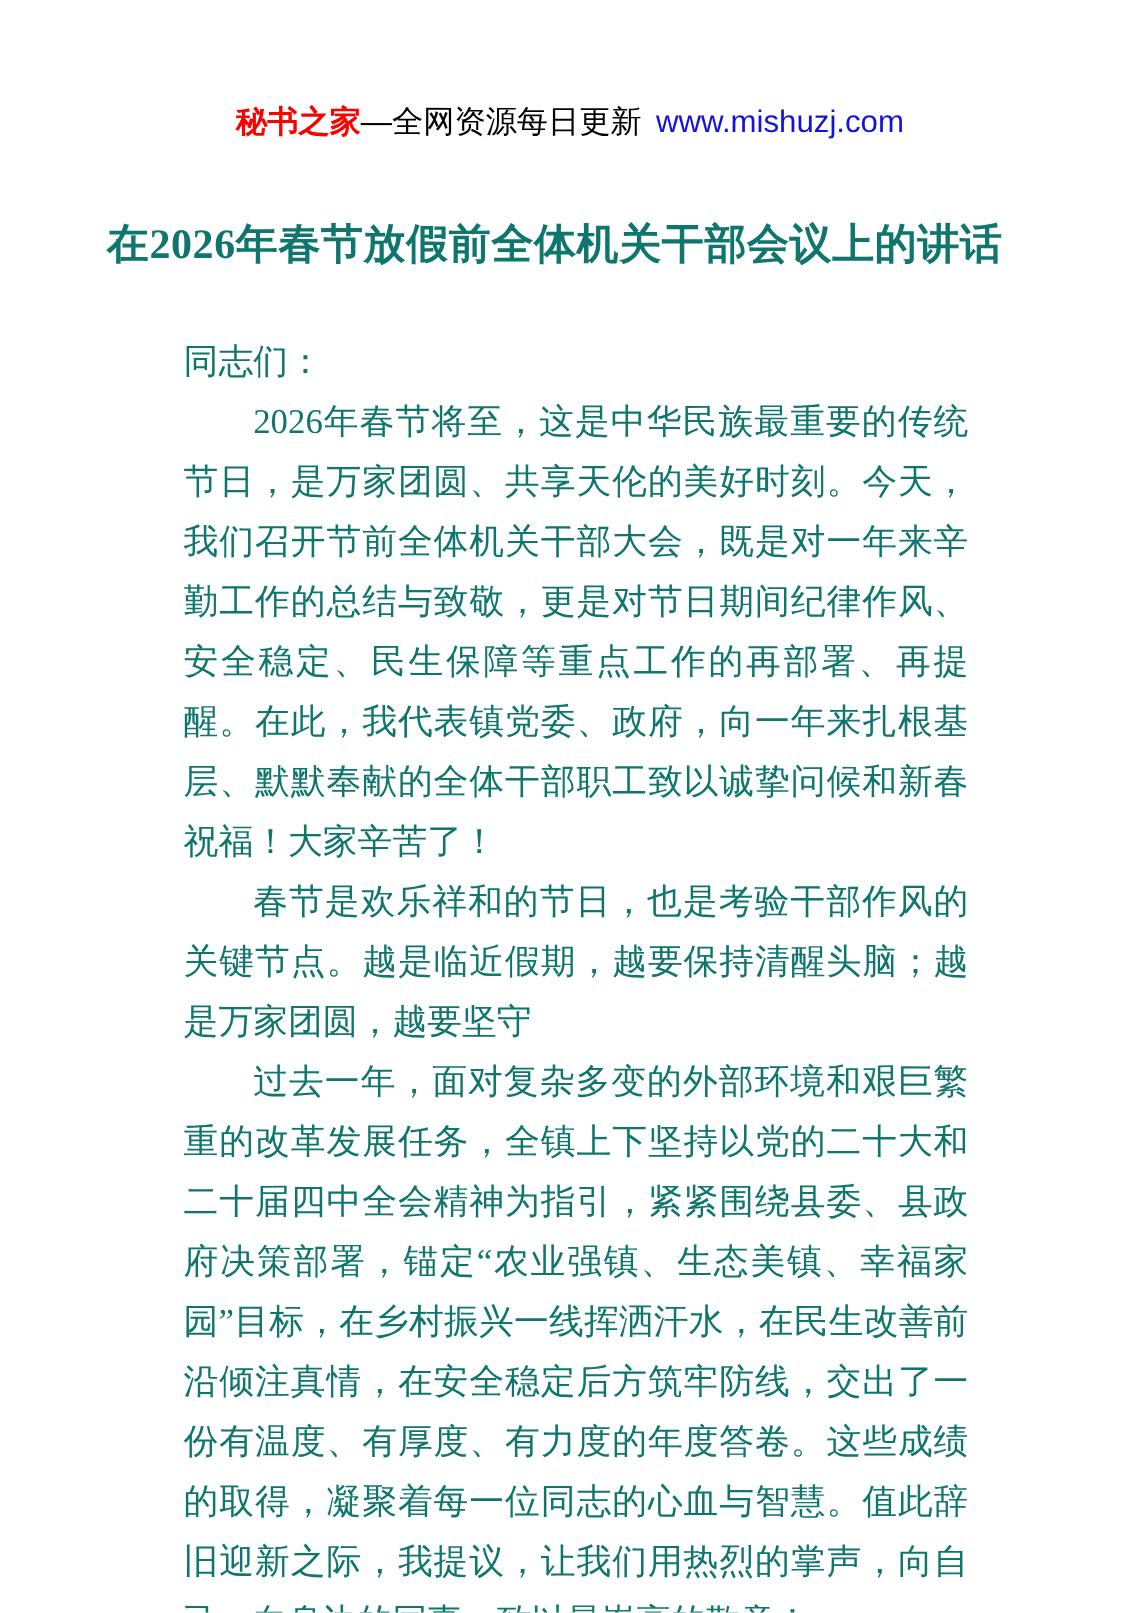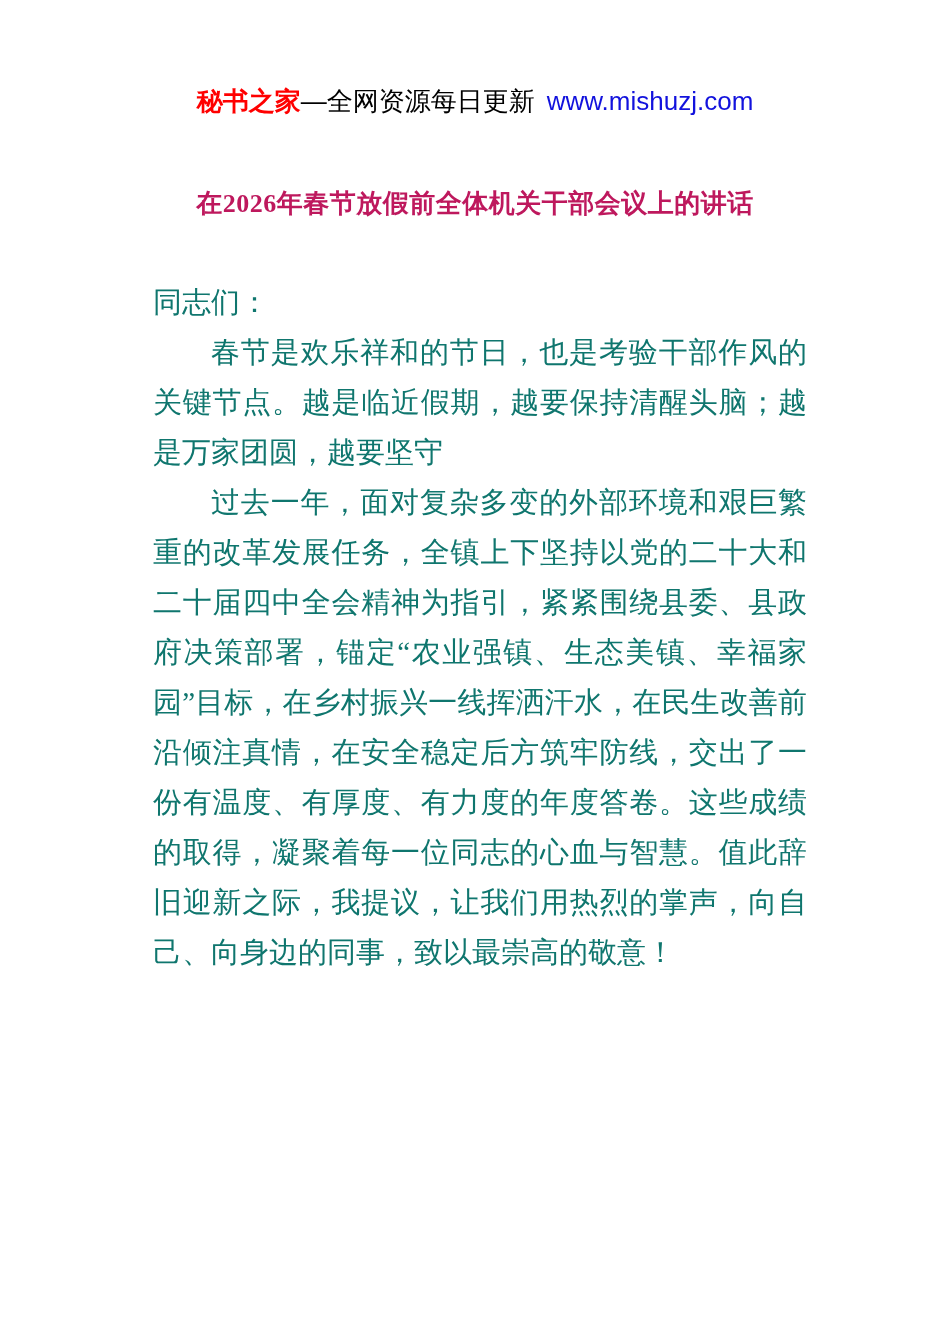--- a/index.html
+++ b/index.html
@@ -35,26 +35,25 @@
   .site-header .url {
     color: #1212dd;
     font-weight: 400;
     margin-left: 12px;
     cursor: pointer;
   }
   
   .doc-title {
     max-width: 772px;
     margin: 57px auto 0;
-    text-align: center;
     font-family: "Liberation Serif", "DejaVu Serif", serif;
     font-weight: 700;
-    font-size: 26px;
+    font-size: 35px;
     line-height: 57px;
-    color: #be185d;
+    color: #0f766e;
     letter-spacing: 0.5px;
   }
   
   .doc-body {
     margin-top: 45px;
     padding: 0 112px 0 122px;
     font-family: "Liberation Serif", "DejaVu Serif", serif;
     font-size: 29px;
     line-height: 50px;
     color: #0f766e;
@@ -73,17 +72,18 @@
 <div class="page">
 
   <div class="site-header">
     <span class="brand">秘书之家</span><span class="tagline">—全网资源每日更新</span><span class="url">www.mishuzj.com</span>
   </div>
 
   <h1 class="doc-title">在2026年春节放假前全体机关干部会议上的讲话</h1>
 
   <div class="doc-body">
     <p class="salutation">同志们：</p>
+    <p class="para">2026年春节将至，这是中华民族最重要的传统节日，是万家团圆、共享天伦的美好时刻。今天，我们召开节前全体机关干部大会，既是对一年来辛勤工作的总结与致敬，更是对节日期间纪律作风、安全稳定、民生保障等重点工作的再部署、再提醒。在此，我代表镇党委、政府，向一年来扎根基层、默默奉献的全体干部职工致以诚挚问候和新春祝福！大家辛苦了！</p>
     <p class="para">春节是欢乐祥和的节日，也是考验干部作风的关键节点。越是临近假期，越要保持清醒头脑；越是万家团圆，越要坚守</p>
     <p class="para">过去一年，面对复杂多变的外部环境和艰巨繁重的改革发展任务，全镇上下坚持以党的二十大和二十届四中全会精神为指引，紧紧围绕县委、县政府决策部署，锚定“农业强镇、生态美镇、幸福家园”目标，在乡村振兴一线挥洒汗水，在民生改善前沿倾注真情，在安全稳定后方筑牢防线，交出了一份有温度、有厚度、有力度的年度答卷。这些成绩的取得，凝聚着每一位同志的心血与智慧。值此辞旧迎新之际，我提议，让我们用热烈的掌声，向自己、向身边的同事，致以最崇高的敬意！</p>
   </div>
 
 </div>
 
 </body></html>

